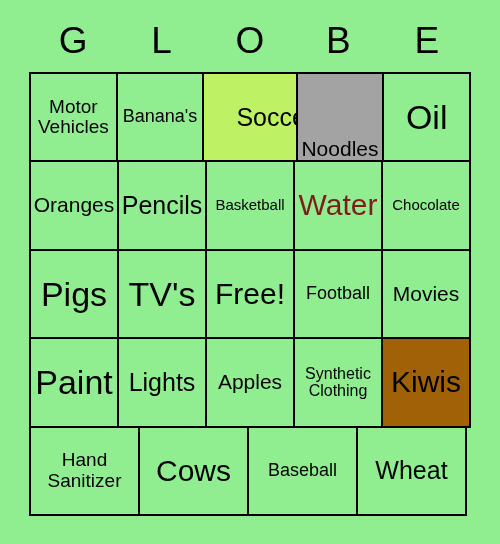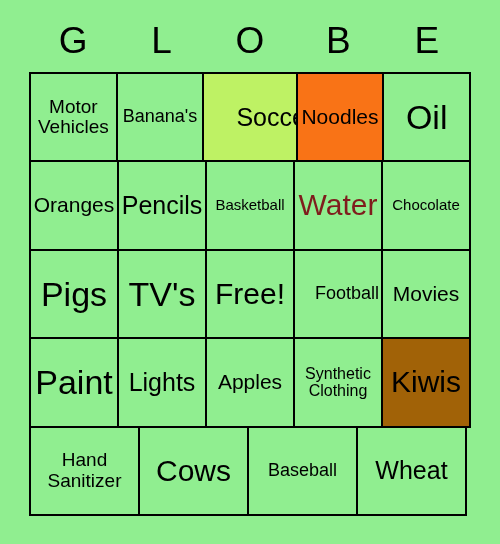--- a/index.html
+++ b/index.html
@@ -109,21 +109,21 @@
       <div class="cell" style="background: rgb(144, 238, 144); border-right-color: rgb(0, 0, 0); border-bottom-color: rgb(0, 0, 0); color: rgb(0, 0, 0);">
           <span class="cell-text fs-2line-md">Motor
 Vehicles</span>
         </div>
       <div class="cell" style="background: rgb(144, 238, 144); border-right-color: rgb(0, 0, 0); border-bottom-color: rgb(0, 0, 0); color: rgb(0, 0, 0);">
           <span class="cell-text fs-sm">Banana's</span>
         </div>
       <div class="cell" style="background: #bef264; border-right-color: rgb(0, 0, 0); border-bottom-color: rgb(0, 0, 0); color: rgb(0, 0, 0); padding-left: 32px;">
           <span class="cell-text fs-lg">Soccer</span>
         </div>
-      <div class="cell" style="background: #f97316; border-right-color: rgb(0, 0, 0); border-bottom-color: rgb(0, 0, 0); color: rgb(0, 0, 0);">
+      <div class="cell" style="background: #a3a3a3; border-right-color: rgb(0, 0, 0); border-bottom-color: rgb(0, 0, 0); color: rgb(0, 0, 0); align-items: flex-end;">
           <span class="cell-text fs-md">Noodles</span>
         </div>
       <div class="cell" style="background: rgb(144, 238, 144); border-right-color: rgb(0, 0, 0); border-bottom-color: rgb(0, 0, 0); color: rgb(0, 0, 0);">
           <span class="cell-text fs-xxl">Oil</span>
         </div>
     </div>
 
     <div class="grid-row">
       <div class="cell" style="background: rgb(144, 238, 144); border-right-color: rgb(0, 0, 0); border-bottom-color: rgb(0, 0, 0); color: rgb(0, 0, 0);">
           <span class="cell-text fs-md">Oranges</span>
@@ -145,21 +145,21 @@
     <div class="grid-row">
       <div class="cell" style="background: rgb(144, 238, 144); border-right-color: rgb(0, 0, 0); border-bottom-color: rgb(0, 0, 0); color: rgb(0, 0, 0);">
           <span class="cell-text fs-xxl">Pigs</span>
         </div>
       <div class="cell" style="background: rgb(144, 238, 144); border-right-color: rgb(0, 0, 0); border-bottom-color: rgb(0, 0, 0); color: rgb(0, 0, 0);">
           <span class="cell-text fs-xxl">TV's</span>
         </div>
       <div class="cell" style="background: rgb(144, 238, 144); border-right-color: rgb(0, 0, 0); border-bottom-color: rgb(0, 0, 0); color: rgb(0, 0, 0);">
           <span class="cell-text fs-xl">Free!</span>
         </div>
-      <div class="cell" style="background: rgb(144, 238, 144); border-right-color: rgb(0, 0, 0); border-bottom-color: rgb(0, 0, 0); color: rgb(0, 0, 0); text-align: right;">
+      <div class="cell" style="background: rgb(144, 238, 144); border-right-color: rgb(0, 0, 0); border-bottom-color: rgb(0, 0, 0); color: rgb(0, 0, 0);">
           <span class="cell-text fs-sm">Football</span>
         </div>
       <div class="cell" style="background: rgb(144, 238, 144); border-right-color: rgb(0, 0, 0); border-bottom-color: rgb(0, 0, 0); color: rgb(0, 0, 0);">
           <span class="cell-text fs-md">Movies</span>
         </div>
     </div>
 
     <div class="grid-row">
       <div class="cell" style="background: rgb(144, 238, 144); border-right-color: rgb(0, 0, 0); border-bottom-color: rgb(0, 0, 0); color: rgb(0, 0, 0);">
           <span class="cell-text fs-xxl">Paint</span>

